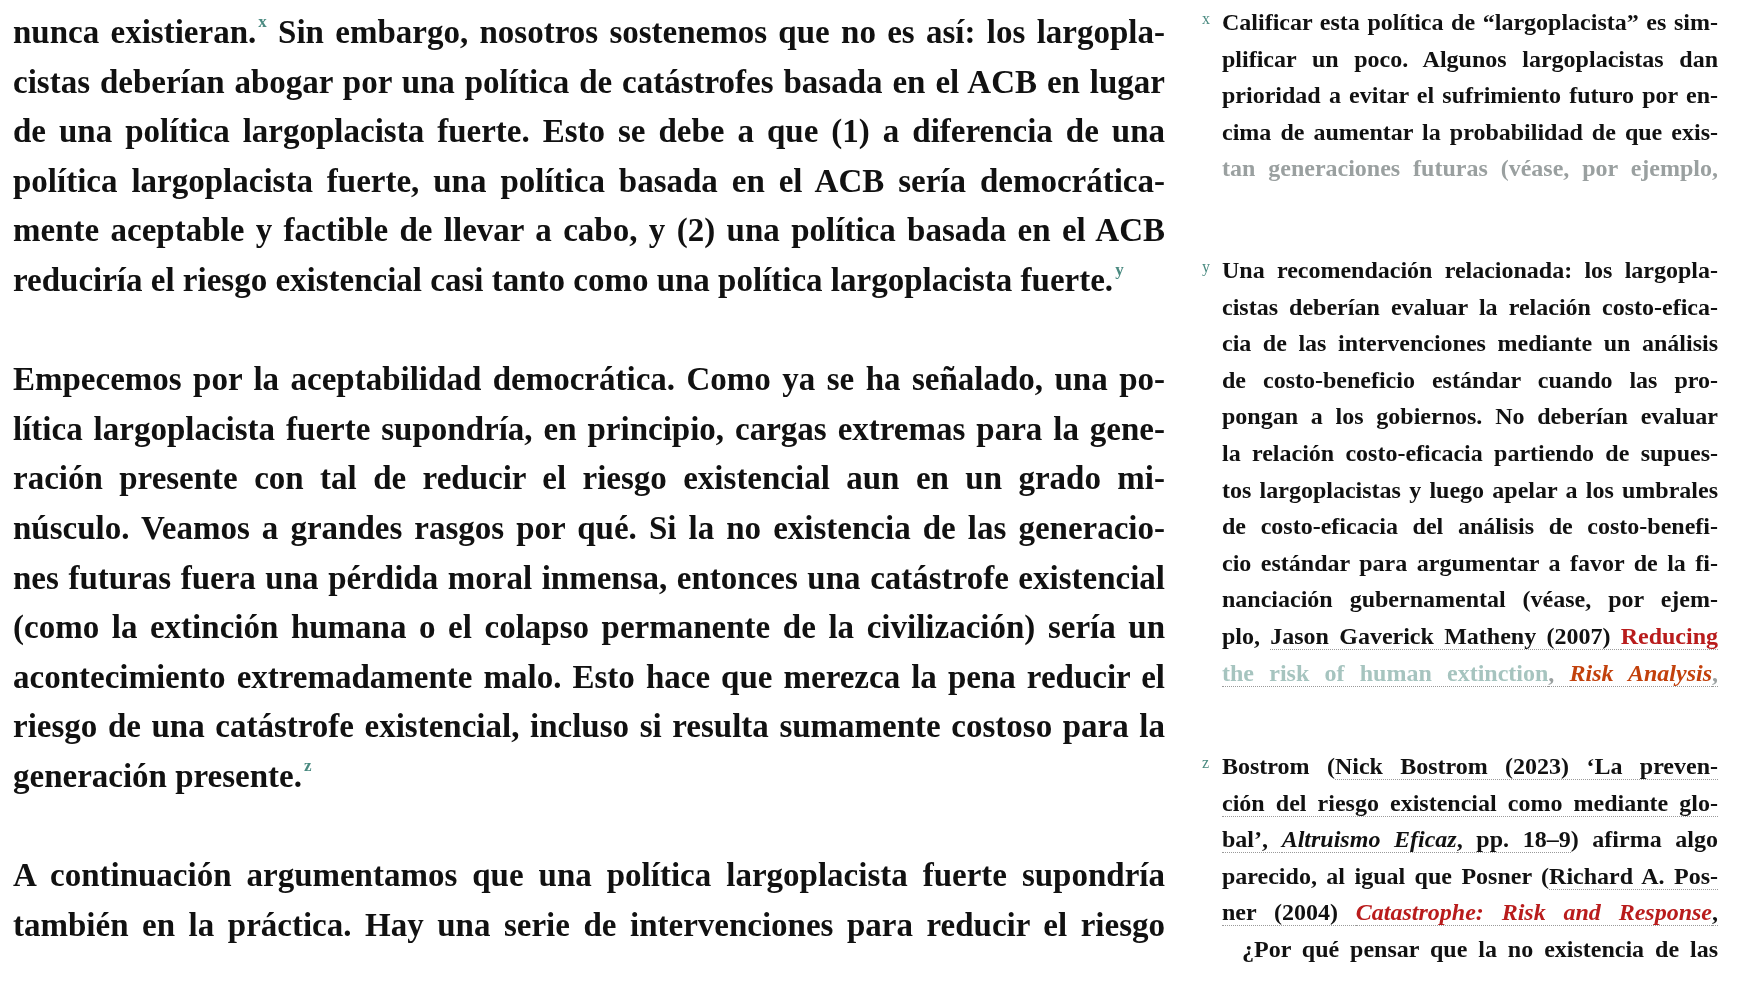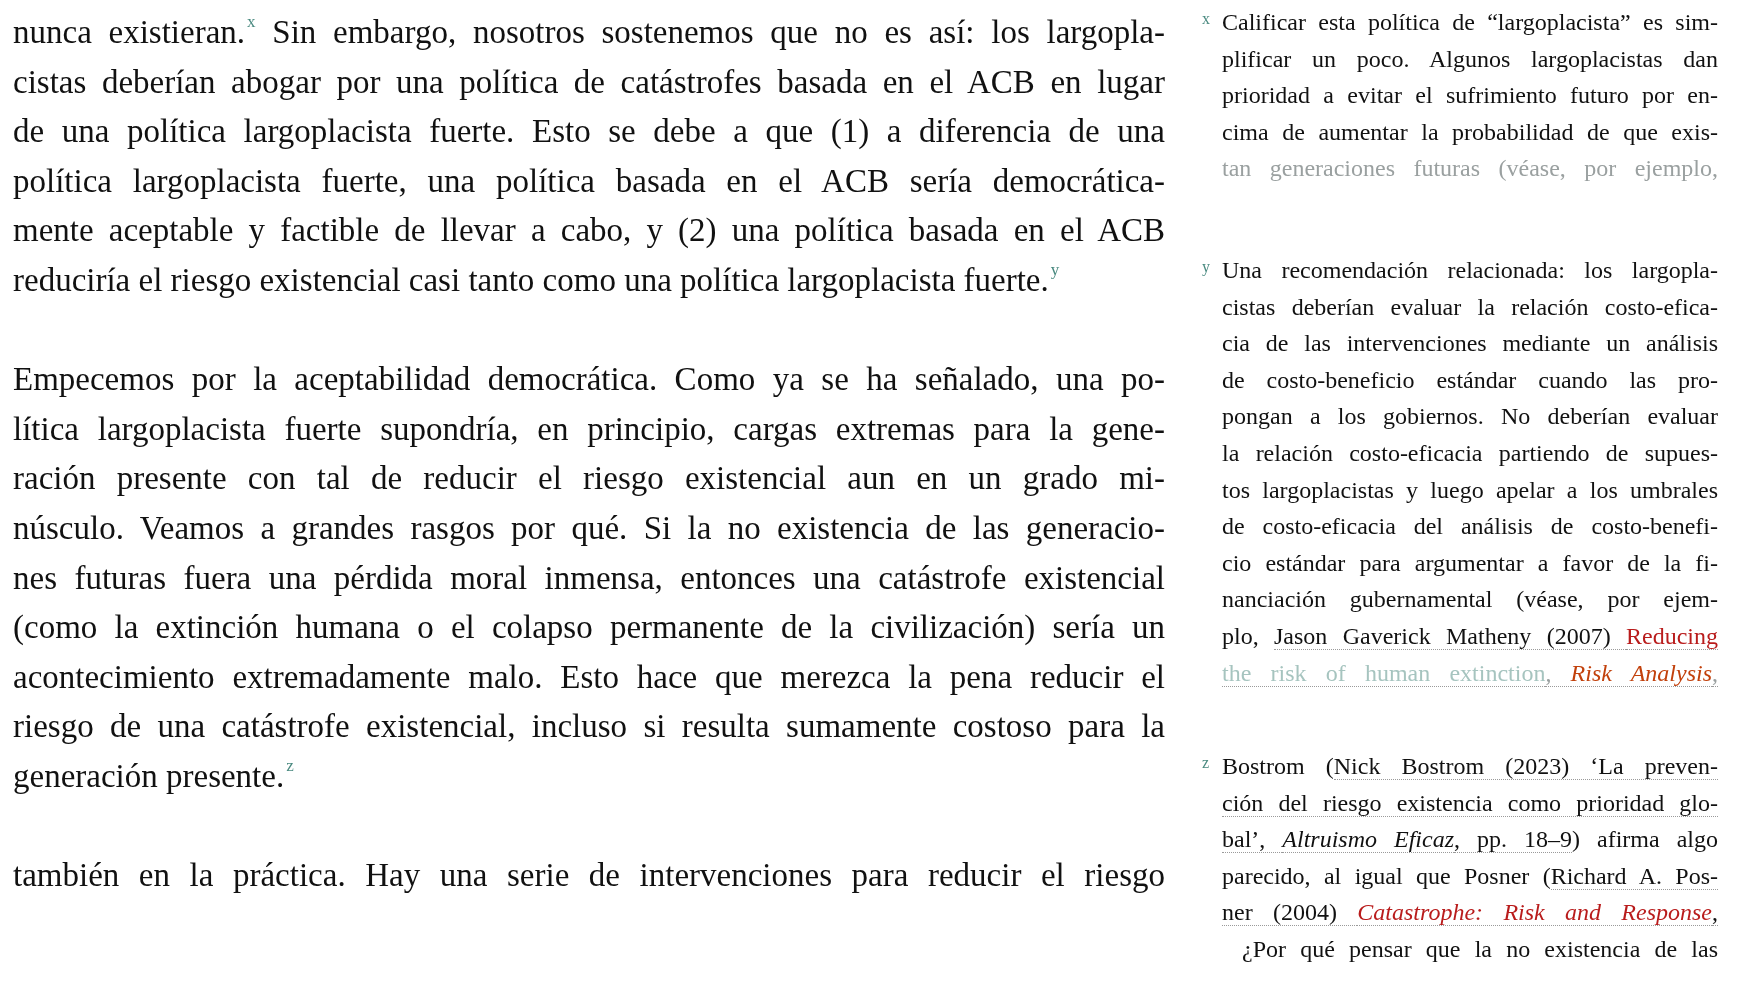--- a/index.html
+++ b/index.html
@@ -20,20 +20,21 @@
       left: 13px;
       top: -12px;
       width: 1152px;
       font-size: 33px;
       line-height: 49.6px;
       text-align: justify;
       hyphens: manual;
     }
     .main-col p {
       margin: 0 0 49.6px 0;
+      font-weight: bold;
     }
     .main-col .line {
       display: block;
       text-align: justify;
       text-align-last: justify;
       white-space: nowrap;
       overflow: hidden;
       height: 49.6px;
     }
     .main-col .line.last {
@@ -78,20 +79,21 @@
     .fn .marker {
       position: absolute;
       left: 0;
       top: -3px;
       font-size: 16px;
       color: #4a8a80;
     }
     .fn .body {
       margin-left: 20px;
       width: 496px;
+      font-weight: bold;
     }
     .fn .fl {
       display: block;
       white-space: nowrap;
       text-align: justify;
       text-align-last: justify;
       height: 36.6px;
       overflow: hidden;
     }
     .fn .fl.last { text-align-last: left; }
@@ -137,20 +139,21 @@
     <span class="line">ración presente con tal de reducir el riesgo existencial aun en un grado mi-</span>
     <span class="line">núsculo. Veamos a grandes rasgos por qué. Si la no existencia de las generacio-</span>
     <span class="line">nes futuras fuera una pérdida moral inmensa, entonces una catástrofe existencial</span>
     <span class="line">(como la extinción humana o el colapso permanente de la civilización) sería un</span>
     <span class="line">acontecimiento extremadamente malo. Esto hace que merezca la pena reducir el</span>
     <span class="line">riesgo de una catástrofe existencial, incluso si resulta sumamente costoso para la</span>
     <span class="line last"><span>generación presente.</span><sup class="fnref">z</sup></span>
   </p>
 
   <p>
+    <span class="line">A continuación argumentamos que una política largoplacista fuerte supondría</span>
     <span class="line">también en la práctica. Hay una serie de intervenciones para reducir el riesgo</span>
   </p>
 </div>
 
 <div class="sidebar">
 
   <div class="fn fn-x">
     <span class="marker">x</span>
     <div class="body">
       <span class="fl">Calificar esta política de “largoplacista” es sim-</span>
@@ -176,21 +179,21 @@
       <span class="fl">nanciación gubernamental (véase, por ejem-</span>
       <span class="fl"><span>plo, </span><span class="cite">Jason Gaverick Matheny (2007) </span><span class="lnk">Reducing</span></span>
       <span class="fl fade"><span class="lnk">the risk of human extinction</span><span class="cite">, </span><i class="cite">Risk Analysis</i><span class="cite">,</span></span>
     </div>
   </div>
 
   <div class="fn fn-z">
     <span class="marker">z</span>
     <div class="body">
       <span class="fl"><span>Bostrom (</span><span class="cite">Nick Bostrom (2023) ‘La preven-</span></span>
-      <span class="fl"><span class="cite">ción del riesgo existencia como prioridad glo-</span></span>
+      <span class="fl"><span class="cite">ción del riesgo existencial como mediante glo-</span></span>
       <span class="fl"><span class="cite">bal’, </span><i class="cite">Altruismo Eficaz</i><span class="cite">, pp. 18–9</span><span>) afirma algo</span></span>
       <span class="fl"><span>parecido, al igual que Posner (</span><span class="cite">Richard A. Pos-</span></span>
       <span class="fl"><span class="cite">ner (2004) </span><i class="lnk">Catastrophe: Risk and Response</i><span class="cite">,</span></span>
       <span class="fl indent">¿Por qué pensar que la no existencia de las</span>
     </div>
   </div>
 
 </div>
 
 </body></html>

